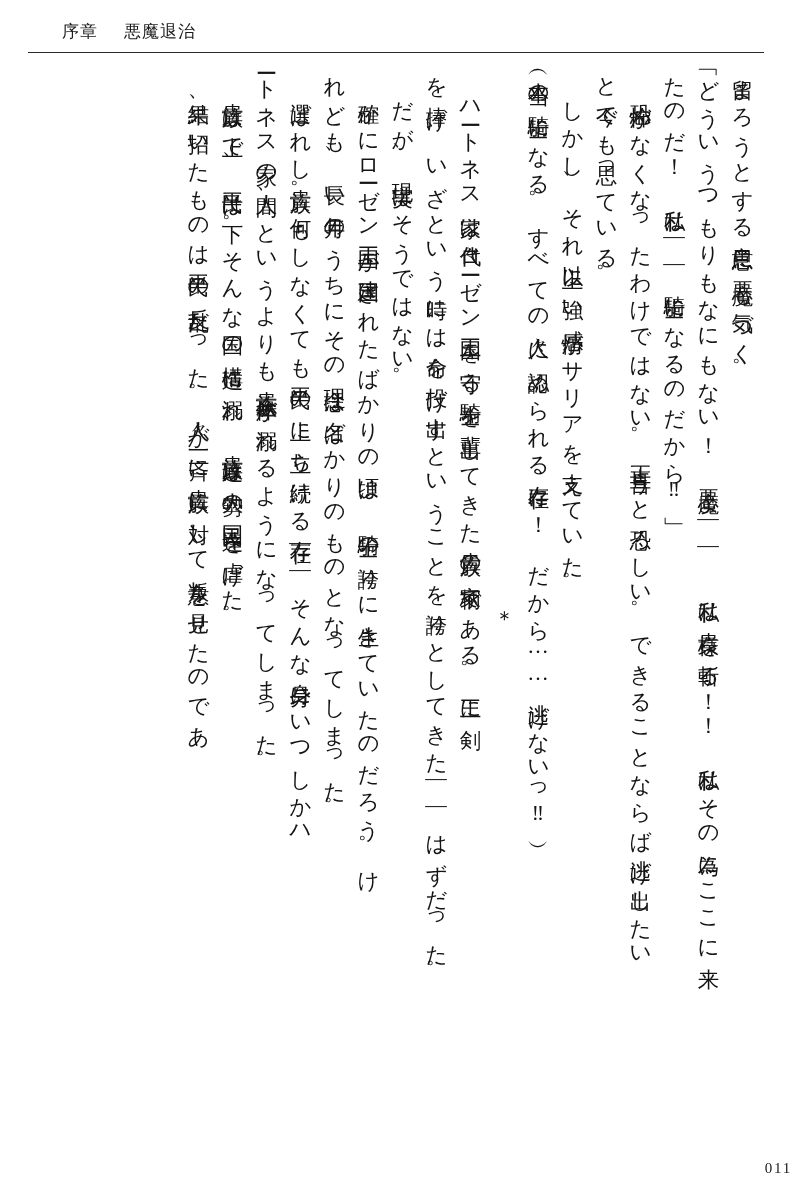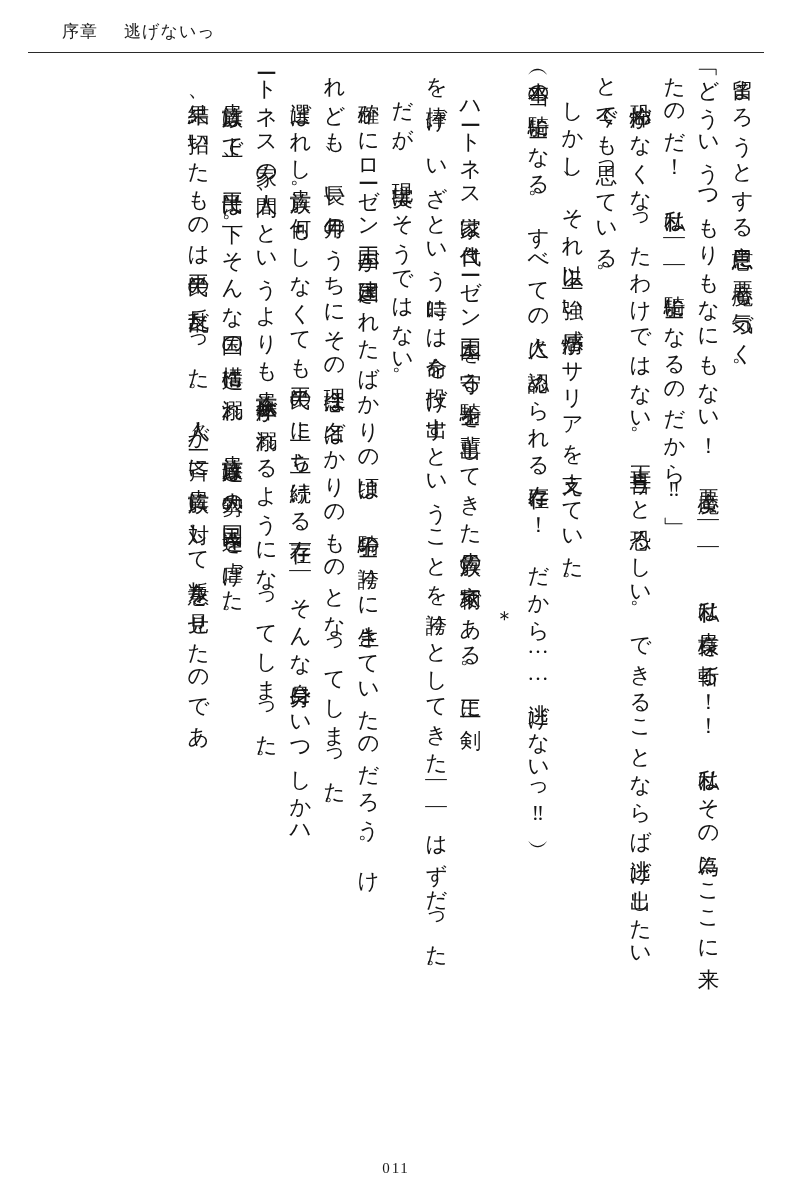--- a/index.html
+++ b/index.html
@@ -77,33 +77,33 @@
   .vline.sep {
     
     text-align: center;
   }
   
   .folio {
     position: absolute;
     left: 0;
     top: 1160px;
     width: 792px;
-    text-align: center;
+    text-align: right;
     font-size: 15px;
     letter-spacing: 0.12em;
     color: #1a1a1a;
   }
 </style>
 </head>
 <body>
 
 <div class="page">
 
   <div class="running-head">
-    <span>序章</span><span class="rh-sep"></span><span>逃げないっ</span>
+    <span>序章</span><span class="rh-sep"></span><span>悪魔退治</span>
   </div>
 
   <div class="head-rule"></div>
 
   <div class="body-area">
     <div class="vline">留まろうとする意思に悪魔も気づく。</div>
     <div class="vline">「どういうつもりもなにもない！　悪魔よ――　私は貴様を斬る！！　私はその為にここに来</div>
     <div class="vline">たのだ！　私は――騎士になるのだから‼」</div>
     <div class="vline">　恐怖がなくなったわけではない。正直言うと恐ろしい。できることならば逃げ出したい</div>
     <div class="vline">と今でも思っている。</div>

